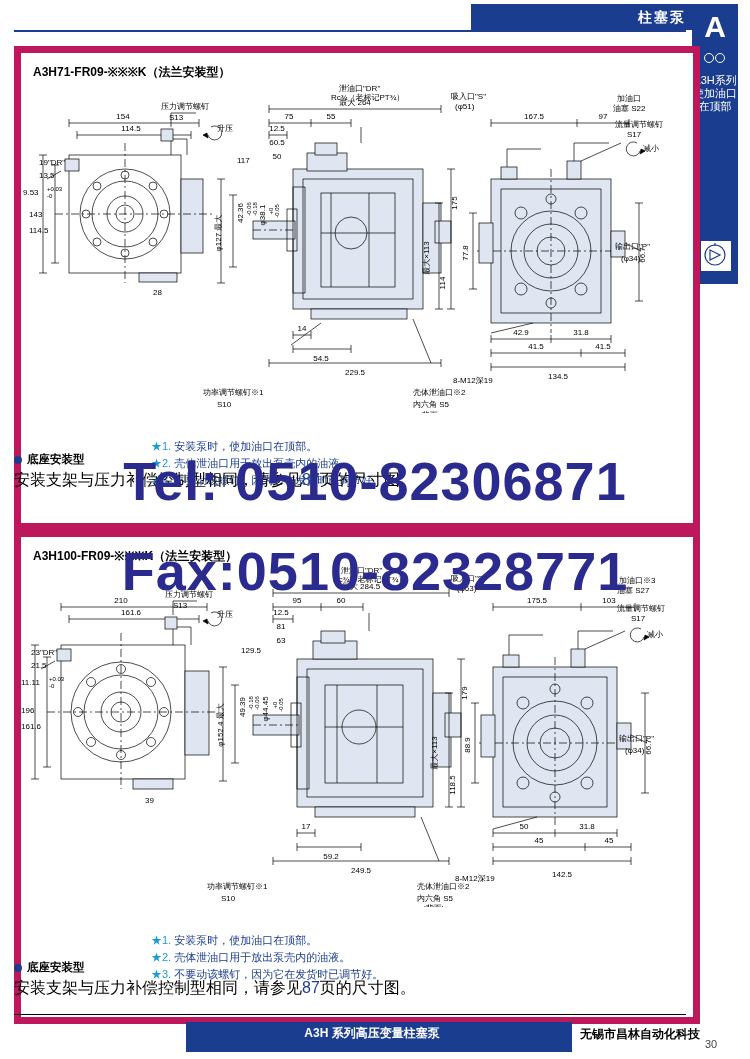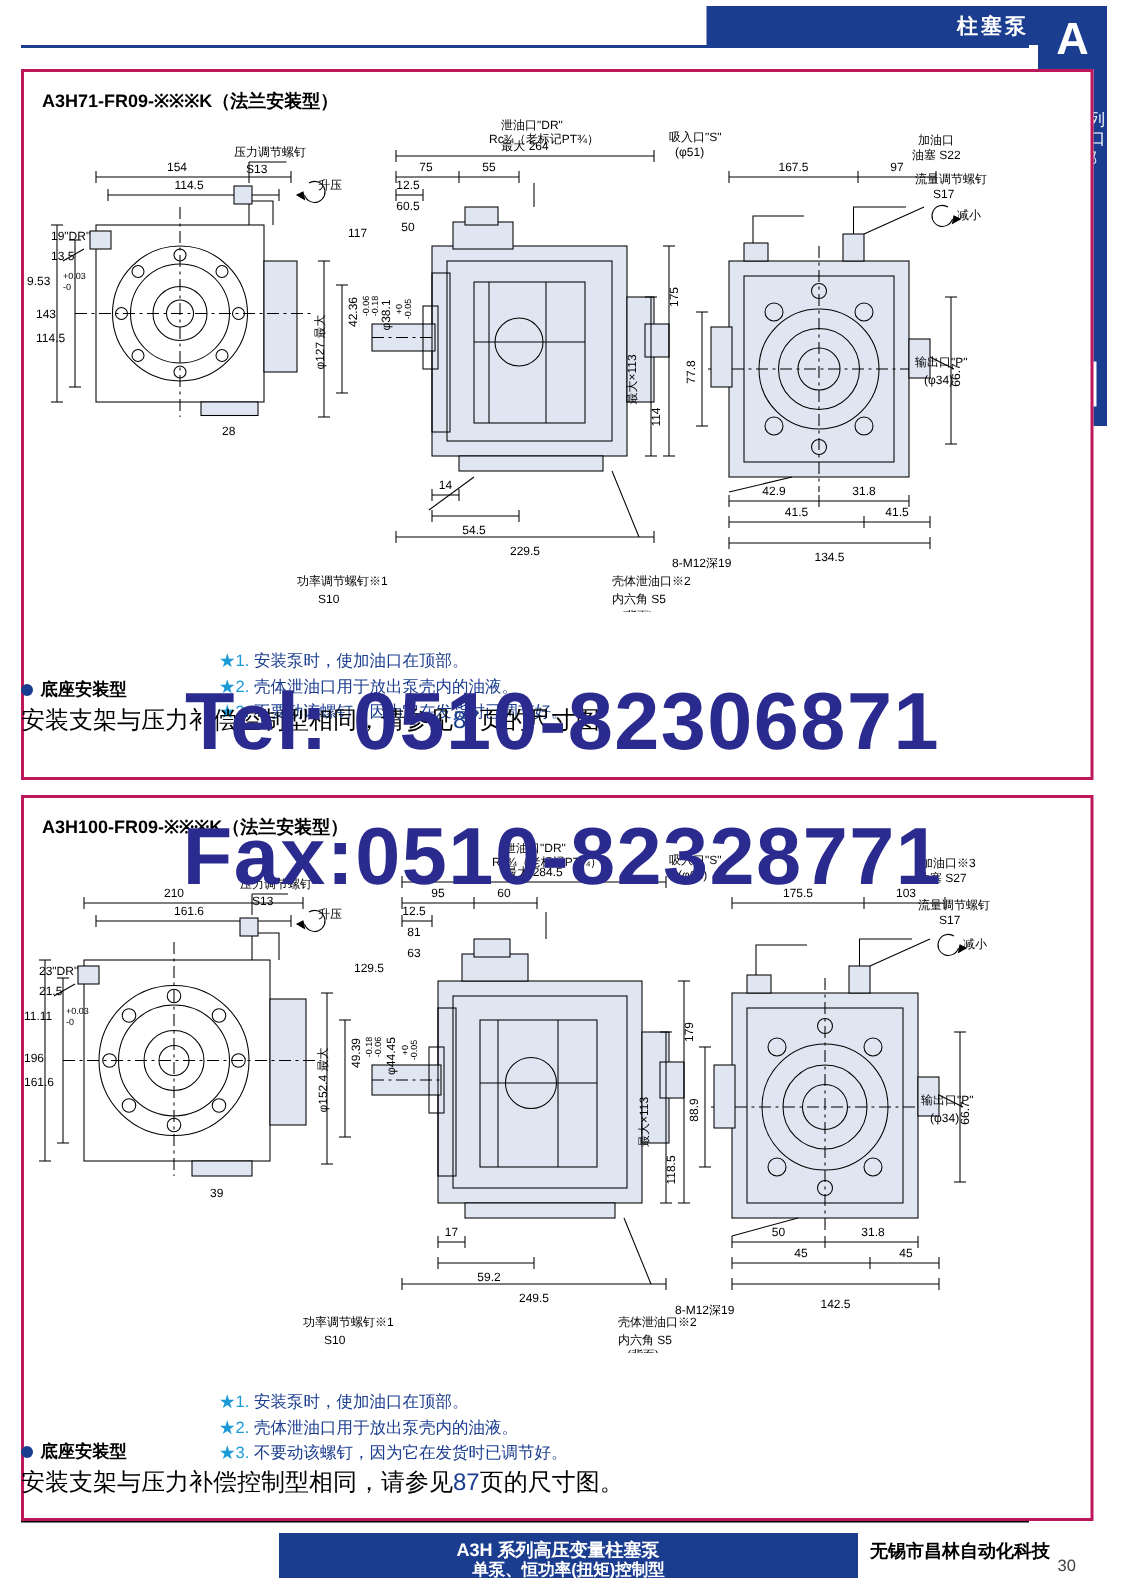--- a/index.html
+++ b/index.html
@@ -42,23 +42,22 @@
   .tab .tabicon{
     position:absolute;top:48px;left:11px;width:24px;height:12px;
   }
   .tab .tabbox{
     position:absolute;left:8px;top:236px;width:30px;height:30px;
     background:#fff;border:1px solid #1b3d8f;
   }
   
   .panel{
     position:absolute;left:14px;width:672px;
-    border:2px solid #be185d;
+    border:7px solid #be185d;
     background:#fff;
-    padding-left:39px;
   }
   #panel1{top:46px;height:470px;}
   #panel2{top:530px;height:480px;}
   .panel-title{
     position:absolute;left:12px;top:10px;font-size:12px;font-weight:bold;
   }
   
   .draw{
     position:absolute;left:0;top:30px;width:672px;height:320px;
   }
@@ -638,17 +637,16 @@
   </div>
 </div>
 
 <div class="wm" id="wm1">Tel: 0510-82306871</div>
 <div class="wm" id="wm2">Fax:0510-82328771</div>
 
 <div class="ftline"></div>
 <div class="footer">
   <div class="foot-bar">
     <div class="l1">A3H 系列高压变量柱塞泵</div>
-    <div class="l2">单泵、恒功率(扭矩)控制型</div>
   </div>
   <div class="foot-company">无锡市昌林自动化科技</div>
 </div>
 <div class="pageno">30</div>
 
 </body></html>

